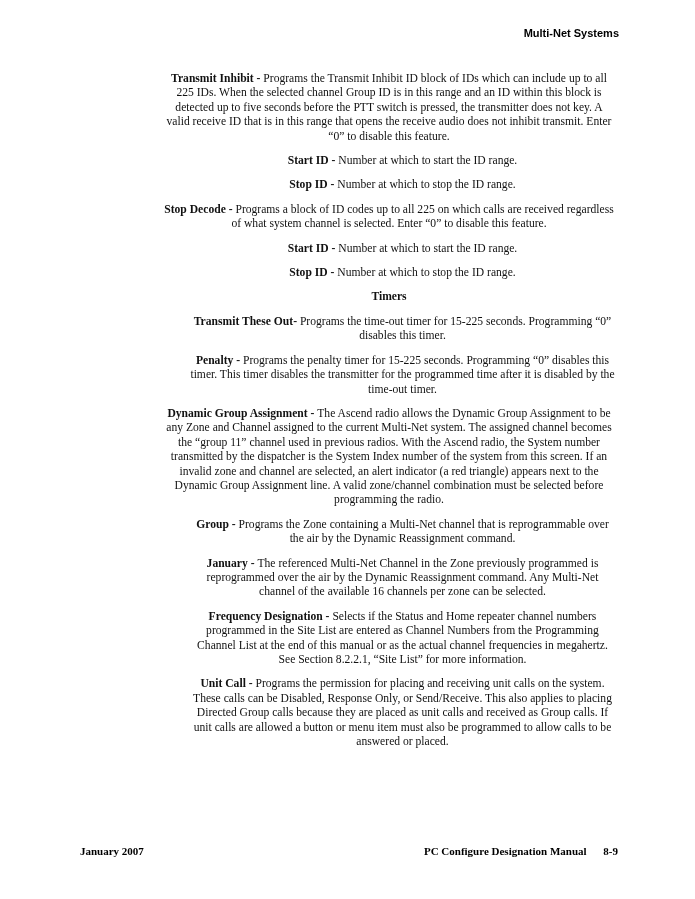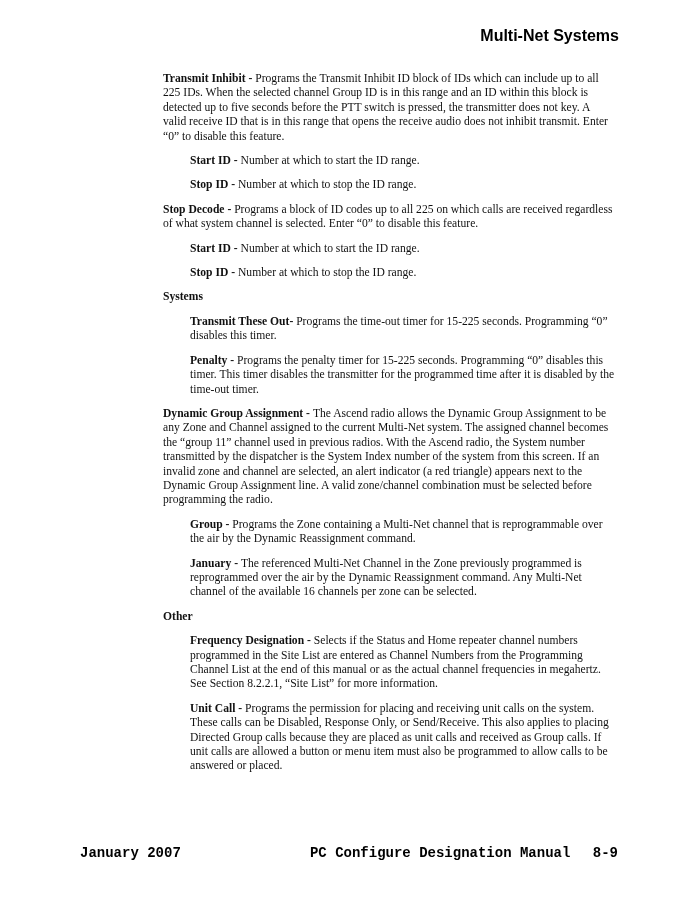--- a/index.html
+++ b/index.html
@@ -15,31 +15,31 @@
     color: #111111;
     font-family: "Liberation Serif", serif;
     overflow: hidden;
   }
   .header {
     position: absolute;
     top: 27px;
     right: 76px;
     font-family: "Liberation Sans", sans-serif;
     font-weight: bold;
-    font-size: 16px;
+    font-size: 11px;
     color: #000000;
   }
   .content {
     position: absolute;
     top: 72px;
     left: 163px;
     width: 452px;
     font-size: 11.6px;
     line-height: 14.4px;
-    text-align: left;
+    text-align: center;
   }
   .para {
     margin: 0 0 10px 0;
   }
   .indent-1 {
     margin-left: 27px;
   }
   .heading {
     font-weight: bold;
     margin-top: 3px;
@@ -49,23 +49,23 @@
     font-weight: bold;
   }
   .footer {
     position: absolute;
     top: 845px;
     left: 80px;
     right: 77px;
     display: flex;
     justify-content: space-between;
     align-items: baseline;
-    font-family: Liberation Mono, monospace;
+    font-family: Liberation Serif, serif;
     font-weight: bold;
-    font-size: 14px;
+    font-size: 11px;
     color: #000000;
   }
   .footer-right .pgnum {
     margin-left: 14px;
   }
 </style>
 </head>
 <body>
 
 <div class="page">
@@ -74,27 +74,26 @@
     <span>Multi-Net Systems</span>
   </div>
 
   <div class="content" id="doc-content">
       <div class="para"><span class="lead">Transmit Inhibit - </span>Programs the Transmit Inhibit ID block of IDs which can include up to all 225 IDs. When the selected channel Group ID is in this range and an ID within this block is detected up to five seconds before the PTT switch is pressed, the transmitter does not key. A valid receive ID that is in this range that opens the receive audio does not inhibit transmit. Enter “0” to disable this feature.</div>
       <div class="para indent-1"><span class="lead">Start ID - </span>Number at which to start the ID range.</div>
       <div class="para indent-1"><span class="lead">Stop ID - </span>Number at which to stop the ID range.</div>
       <div class="para"><span class="lead">Stop Decode - </span>Programs a block of ID codes up to all 225 on which calls are received regardless of what system channel is selected. Enter “0” to disable this feature.</div>
       <div class="para indent-1"><span class="lead">Start ID - </span>Number at which to start the ID range.</div>
       <div class="para indent-1"><span class="lead">Stop ID - </span>Number at which to stop the ID range.</div>
-      <div class="para heading">Systems</div>
+      <div class="para heading">Timers</div>
       <div class="para indent-1"><span class="lead">Transmit These Out- </span>Programs the time-out timer for 15-225 seconds. Programming “0” disables this timer.</div>
       <div class="para indent-1"><span class="lead">Penalty - </span>Programs the penalty timer for 15-225 seconds. Programming “0” disables this timer. This timer disables the transmitter for the programmed time after it is disabled by the time-out timer.</div>
       <div class="para"><span class="lead">Dynamic Group Assignment - </span>The Ascend radio allows the Dynamic Group Assignment to be any Zone and Channel assigned to the current Multi-Net system. The assigned channel becomes the “group 11” channel used in previous radios. With the Ascend radio, the System number transmitted by the dispatcher is the System Index number of the system from this screen. If an invalid zone and channel are selected, an alert indicator (a red triangle) appears next to the Dynamic Group Assignment line. A valid zone/channel combination must be selected before programming the radio.</div>
       <div class="para indent-1"><span class="lead">Group - </span>Programs the Zone containing a Multi-Net channel that is reprogrammable over the air by the Dynamic Reassignment command.</div>
       <div class="para indent-1"><span class="lead">January - </span>The referenced Multi-Net Channel in the Zone previously programmed is reprogrammed over the air by the Dynamic Reassignment command. Any Multi-Net channel of the available 16 channels per zone can be selected.</div>
-      <div class="para heading">Other</div>
       <div class="para indent-1"><span class="lead">Frequency Designation - </span>Selects if the Status and Home repeater channel numbers programmed in the Site List are entered as Channel Numbers from the Programming Channel List at the end of this manual or as the actual channel frequencies in megahertz. See Section 8.2.2.1, “Site List” for more information.</div>
       <div class="para indent-1"><span class="lead">Unit Call - </span>Programs the permission for placing and receiving unit calls on the system. These calls can be Disabled, Response Only, or Send/Receive. This also applies to placing Directed Group calls because they are placed as unit calls and received as Group calls. If unit calls are allowed a button or menu item must also be programmed to allow calls to be answered or placed.</div>
     </div>
 
   <div class="footer">
     <span>January 2007</span>
     <span class="footer-right">
       <span>PC Configure Designation Manual</span>
       <span class="pgnum">8-9</span>
     </span>

